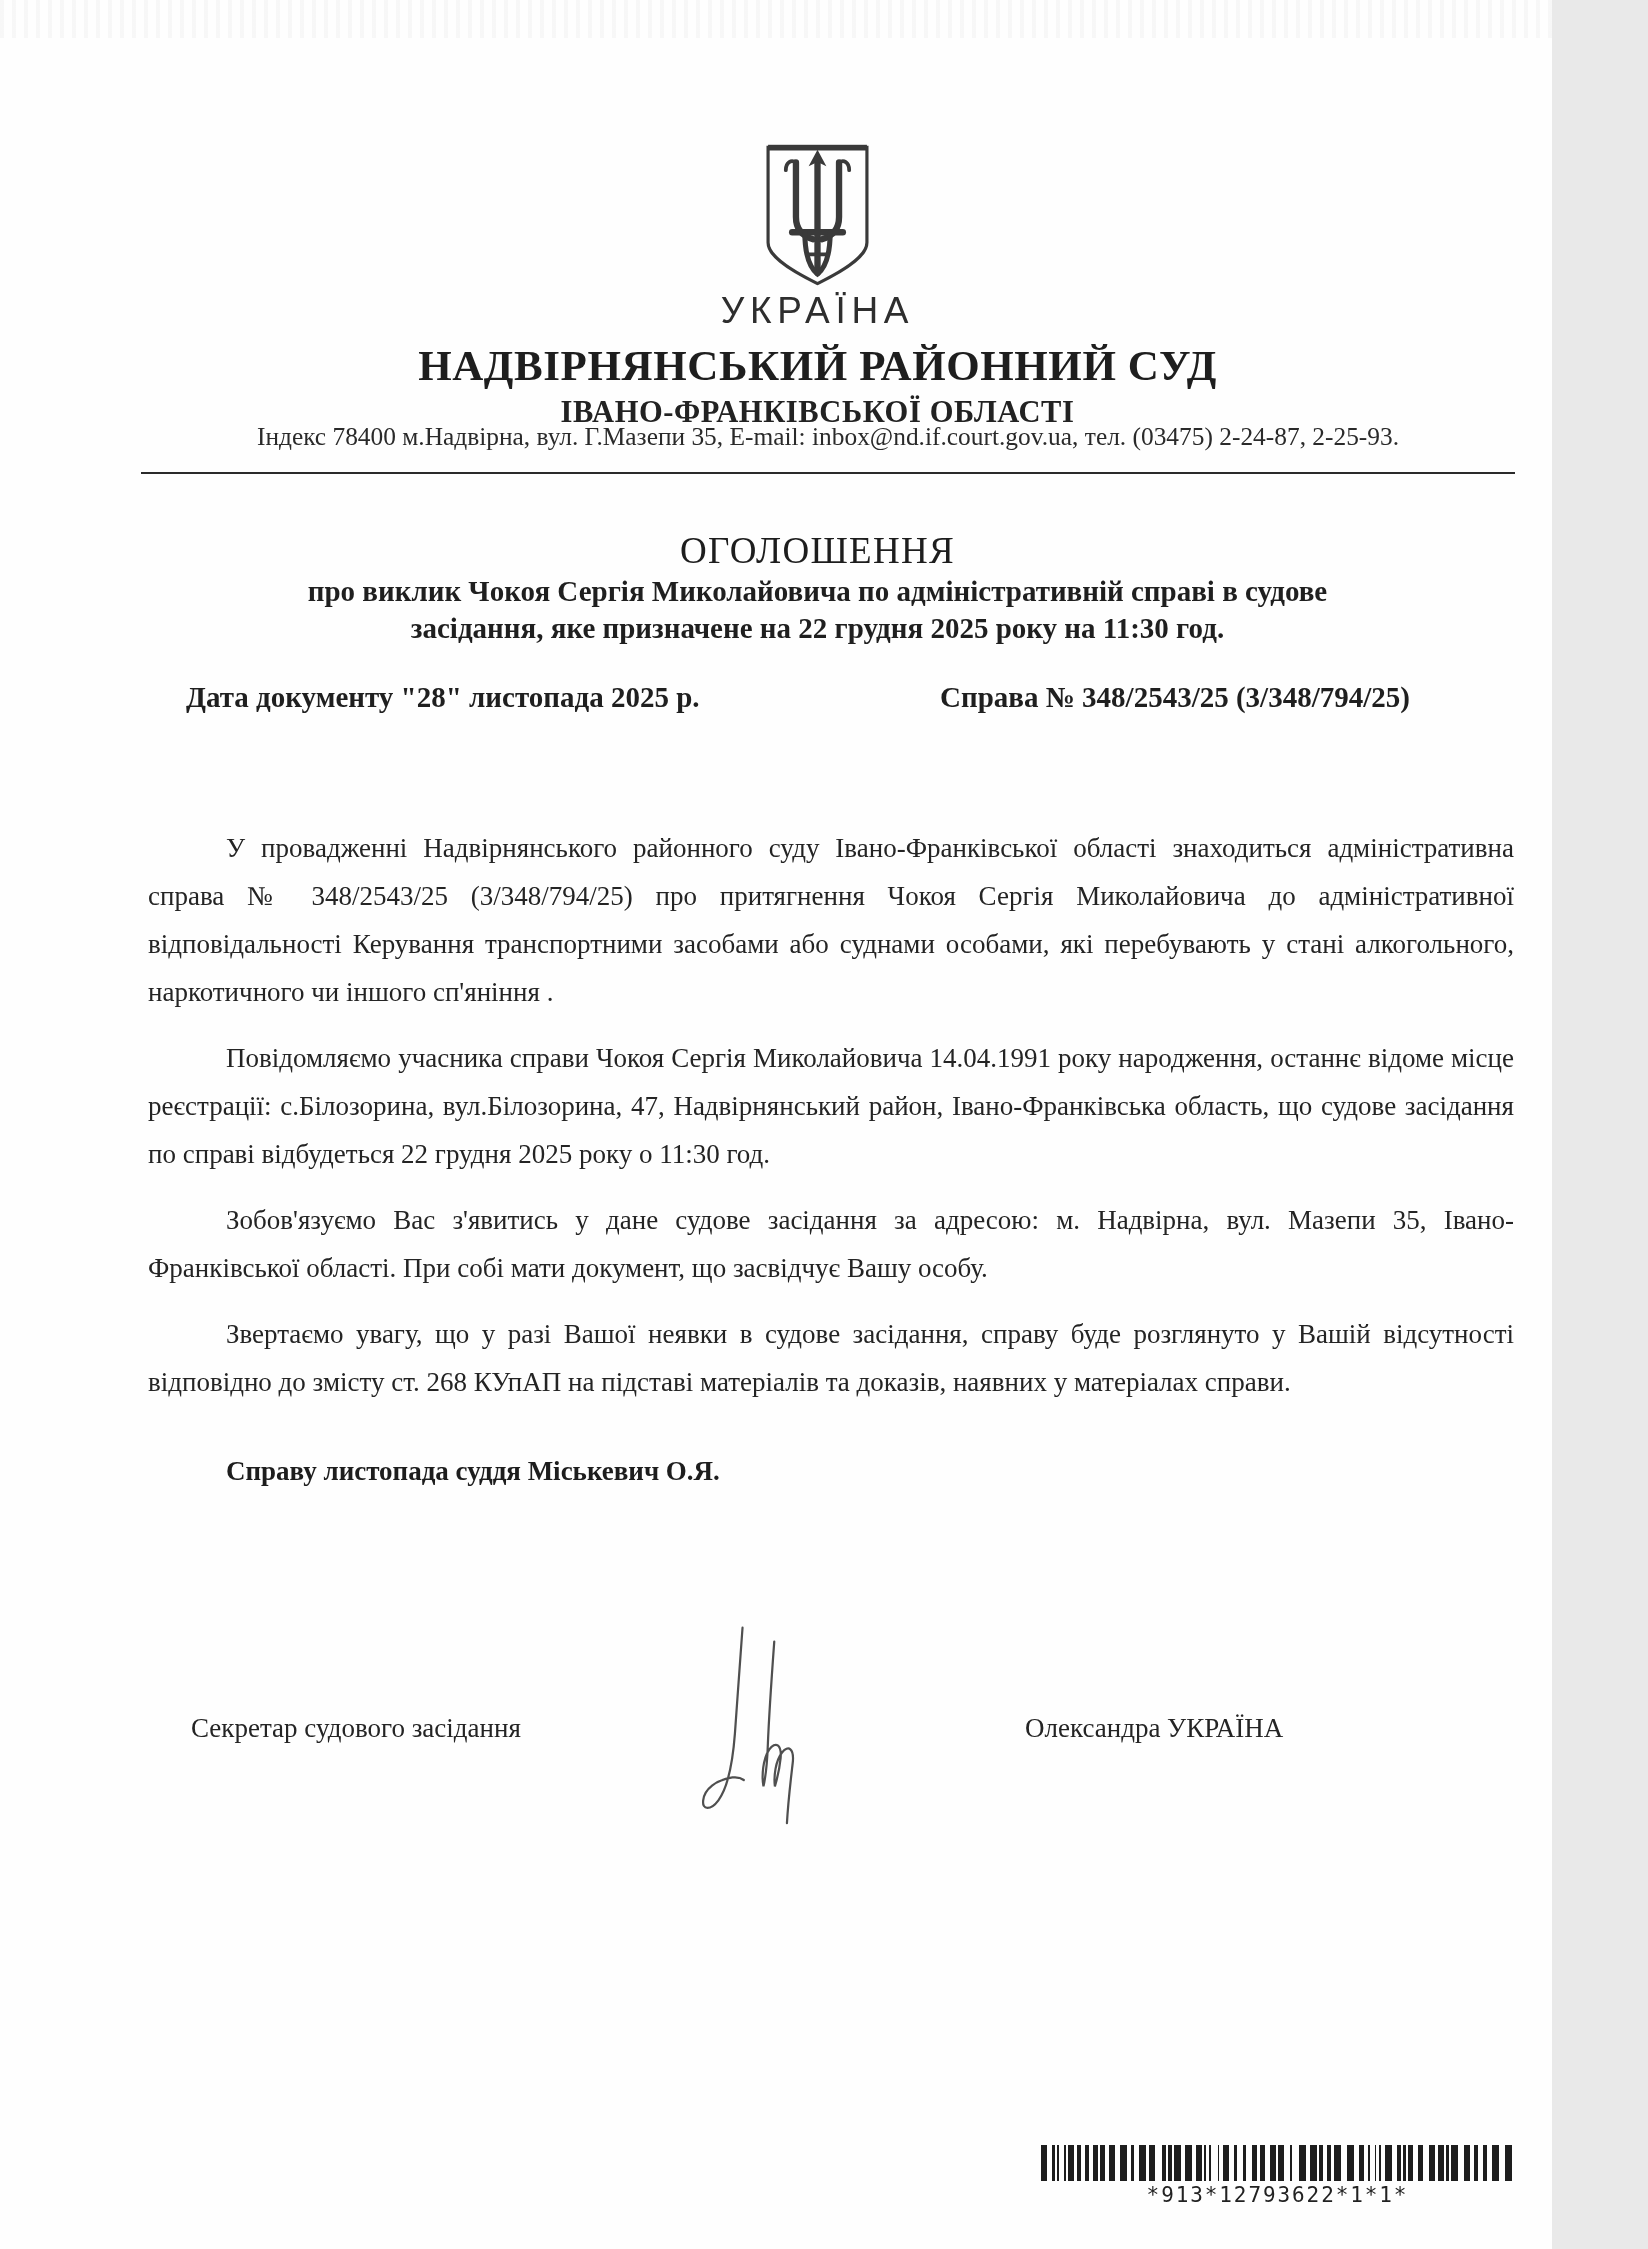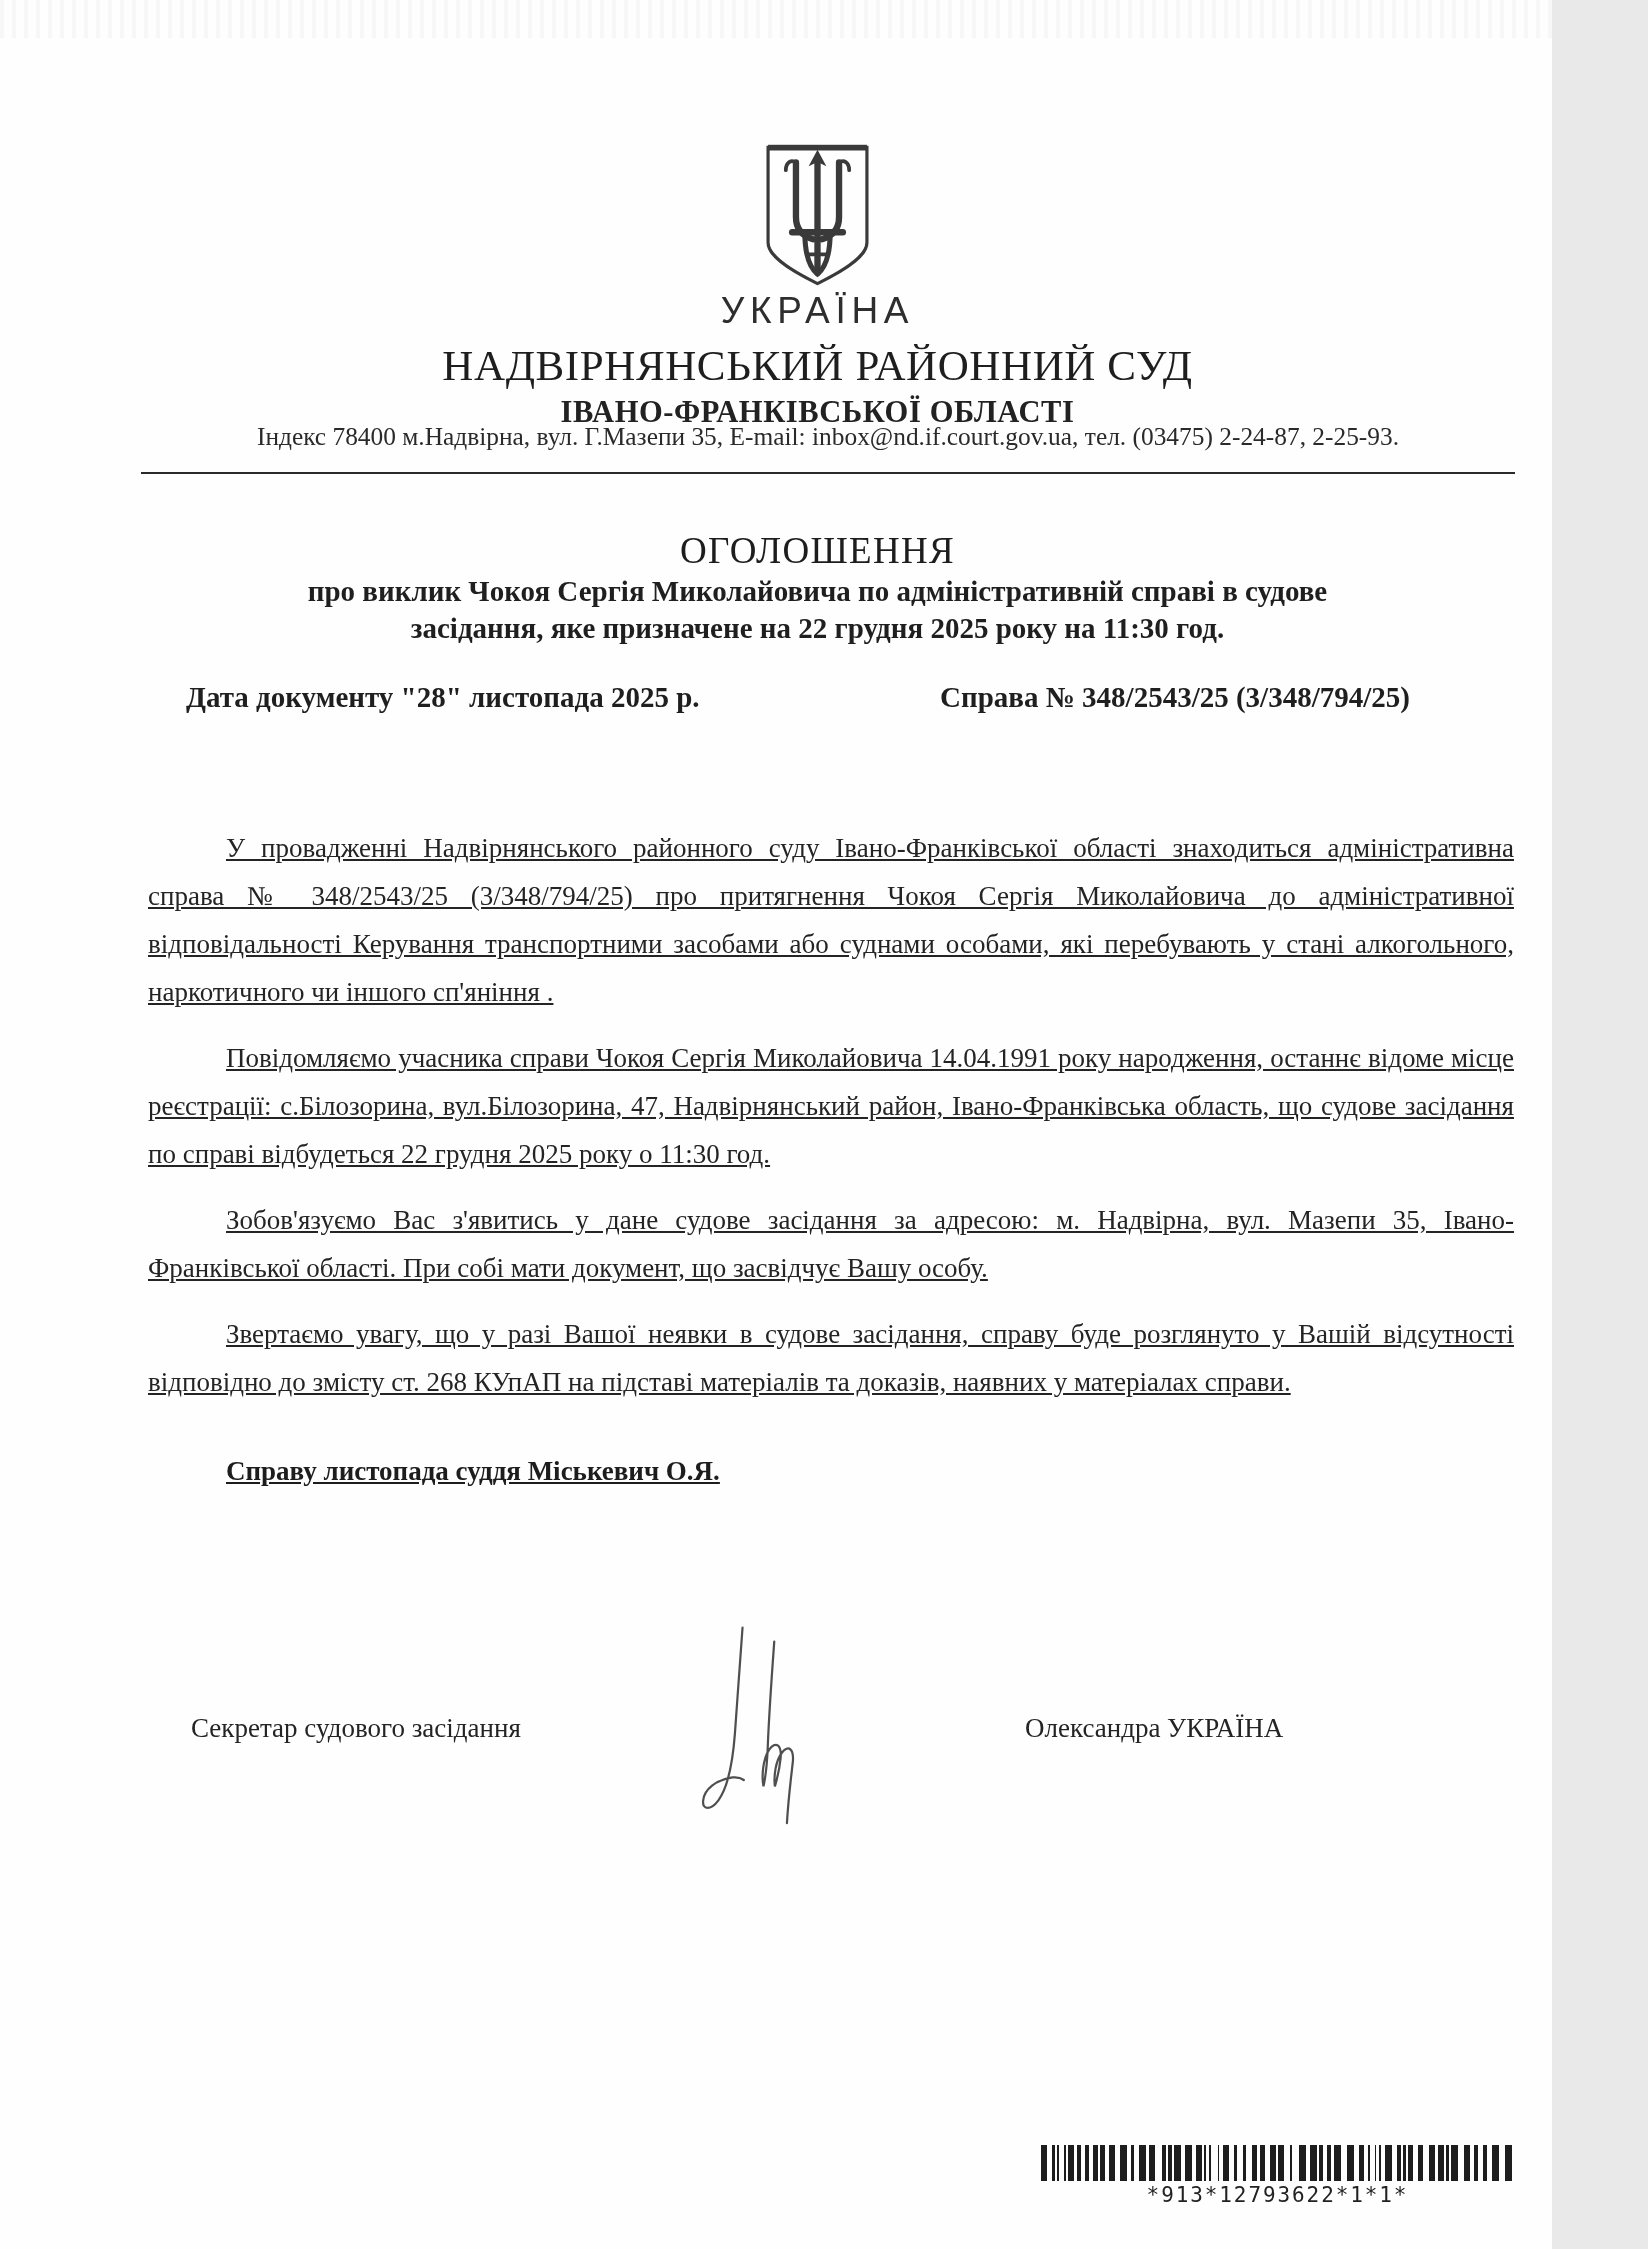--- a/index.html
+++ b/index.html
@@ -22,21 +22,21 @@
     text-align:center;
   }
   .emblem{display:block;margin:0 auto;}
   .country{
     margin-top:2.5px;
     font-family:"Liberation Sans", sans-serif;
     font-size:37px;letter-spacing:5.7px;color:#2e2e2e;
   }
   .court-name{
     margin-top:9px;
-    font-size:43px;font-weight:normal;letter-spacing:0.6px;color:#1e1e1e;
+    font-size:43px;font-weight:bold;letter-spacing:0.6px;color:#1e1e1e;
   }
   .court-region{
     margin-top:5.1px;
     font-size:30.5px;font-weight:bold;letter-spacing:0.6px;color:#222;
   }
   .contact-line{
     position:absolute;top:422px;left:141px;width:1374px;
     font-size:25.4px;text-align:center;color:#2a2a2a;
     border-bottom:2.5px solid #2a2a2a;padding-bottom:21px;
   }
@@ -59,21 +59,20 @@
     font-size:29px;font-weight:bold;color:#1f1f1f;
   }
   .body-text{
     position:absolute;top:824px;left:148px;width:1366px;
   }
   .body-text p{
     margin:0 0 18px 0;
     font-size:27px;line-height:48px;
     text-align:justify;text-indent:78px;
     color:#242424;
-    text-decoration:underline;
   }
   .body-text p.judge{
     font-weight:bold;text-align:left;margin-top:41px;color:#1d1d1d;
   }
   .secretary-label{
     position:absolute;top:1713px;left:191px;
     font-size:27px;color:#242424;
   }
   .secretary-name{
     position:absolute;top:1713px;left:1025px;

